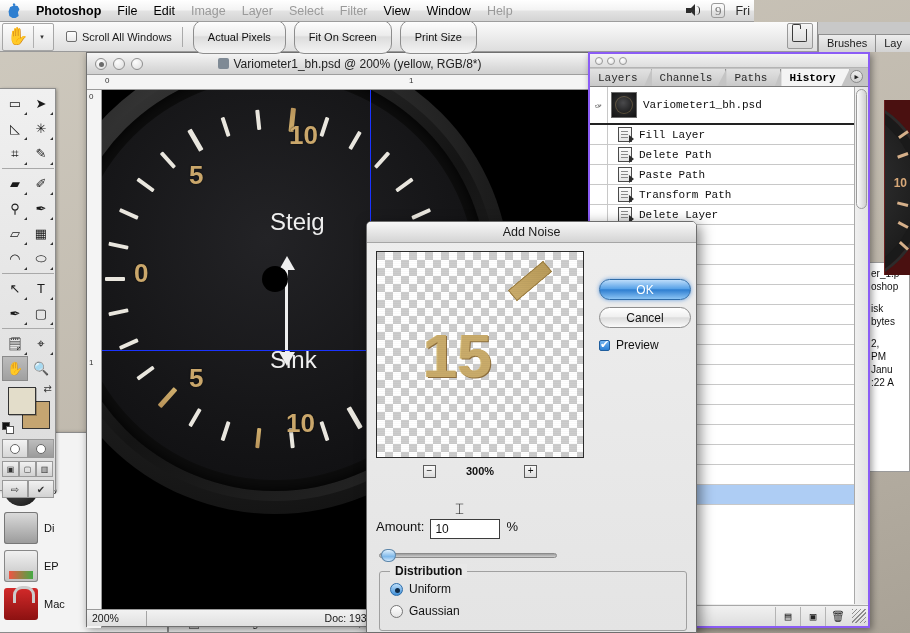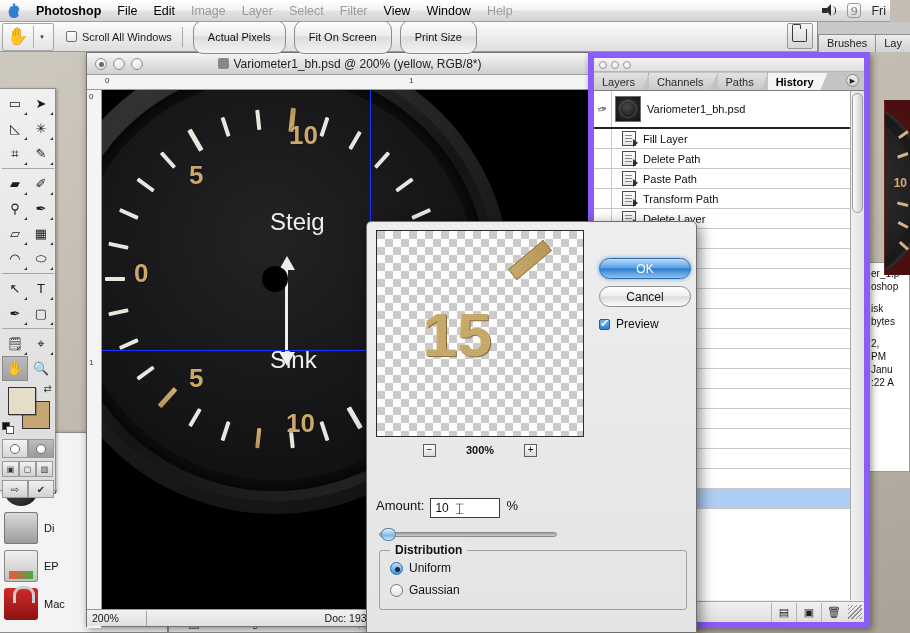--- a/index.html
+++ b/index.html
@@ -63,21 +63,21 @@
   
   #desk-strip{ position:absolute; left:168px; top:614px; width:430px; height:19px;
     background:#ececec; border:1px solid #8f8f8f; }
   #desk-strip .ds-t{ position:absolute; left:60px; top:2px; font-size:11px; color:#222; }
   #desk-strip .ds-a{ position:absolute; left:20px; top:4px; width:10px; height:10px;
     background:#c6c6c6; border:1px solid #7a7a7a; }
   #desk-strip .ds-tri{ position:absolute; left:190px; top:5px; width:0;height:0;
     border-left:6px solid #666; border-top:4px solid transparent; border-bottom:4px solid transparent; }
 
   
-  #menubar{ position:absolute; left:0; top:0; width:890px; height:22px;
+  #menubar{ position:absolute; left:0; top:0; width:754px; height:22px;
     background:linear-gradient(180deg,#fff 0%,#f3f3f3 48%,#e3e3e3 52%,#d4d4d4 100%);
     border-bottom:1px solid #9d9d9d; display:flex; align-items:center; z-index:40;text-align:right; }
   .apple{ width:28px; display:flex; justify-content:center; }
   .apple-g{ width:13px; height:15px; background:#2f7fd0;
     -webkit-clip-path:polygon(50% 0,62% 12%,55% 16%,78% 20%,92% 42%,80% 62%,86% 86%,62% 100%,38% 100%,14% 86%,8% 56%,20% 26%,45% 18%,40% 8%);
     clip-path:polygon(50% 0,62% 12%,55% 16%,78% 20%,92% 42%,80% 62%,86% 86%,62% 100%,38% 100%,14% 86%,8% 56%,20% 26%,45% 18%,40% 8%); }
   .mi{ padding:0 8px; font-size:12.5px; color:#2b2b2b; height:22px; line-height:22px; white-space:nowrap; }
   .mi.bold{ font-weight:bold; color:#000; }
   .mi.dim{ color:#9a9a9a; }
   .mi.act{ color:#000; }
@@ -214,21 +214,21 @@
     display:flex; align-items:center; font-size:10.5px; color:#161616; }
   #zoom-field{ width:60px; height:15px; border-right:1px solid #a5a5a5; padding-left:5px;
     display:flex; align-items:center; }
   #doc-size{ flex:1; text-align:center; border-right:1px solid #a5a5a5; }
   #status-tri{ width:22px; display:flex; align-items:center; justify-content:center; }
   #status-tri .t{ width:0;height:0;border-left:7px solid #262626;
     border-top:5px solid transparent; border-bottom:5px solid transparent; }
 
   
   #history{ position:absolute; left:588px; top:52px; width:282px; height:576px;
-    background:#eeeeee; border:6px solid #8b5cf6; box-shadow:2px 2px 7px rgba(0,0,0,.4); z-index:25; }
+    background:#eeeeee; border:2px solid #8b5cf6; box-shadow:2px 2px 7px rgba(0,0,0,.4); z-index:25;font-family:Liberation Mono, monospace; }
   #hist-bar{ height:14px; background:linear-gradient(180deg,#f3f3f3,#dedede);
     border-bottom:1px solid #b4b4b4; display:flex; align-items:center; gap:4px; padding-left:5px; }
   .hb{ width:8px; height:8px; border-radius:50%; border:1px solid #979797;
     background:radial-gradient(circle at 35% 30%,#fff,#e0e0e0); }
   #hist-tabs{ height:19px; display:flex; align-items:flex-end; background:#c4c4c4;
     border-bottom:1px solid #7d7d7d; position:relative; }
   .htab{ height:17px; padding:0 8px; font-size:11px; color:#2a2a2a; display:flex; align-items:center;
     background:linear-gradient(180deg,#e2e2e2,#c9c9c9); border-right:1px solid #8d8d8d;
     -webkit-clip-path:polygon(0 0,100% 0,88% 100%,0 100%); clip-path:polygon(0 0,100% 0,88% 100%,0 100%);
     padding-right:13px; }
@@ -740,20 +740,23 @@
 
   <div id="hist-foot">
     <span class="hfb">▤</span>
     <span class="hfb">▣</span>
     <span class="hfb">🗑</span>
     <span class="hf-rsz"></span>
   </div>
 </div>
 
 <div id="dialog">
+  <div id="dlg-title">
+    <span>Add Noise</span>
+  </div>
   <div id="dlg-body">
 
     <div id="preview-box">
       <span class="pv-tick"></span>
       <span class="pv-15">15</span>
       <span class="pv-noise"></span>
     </div>
 
     <div id="zoom-row">
       <span class="zbtn">−</span>

